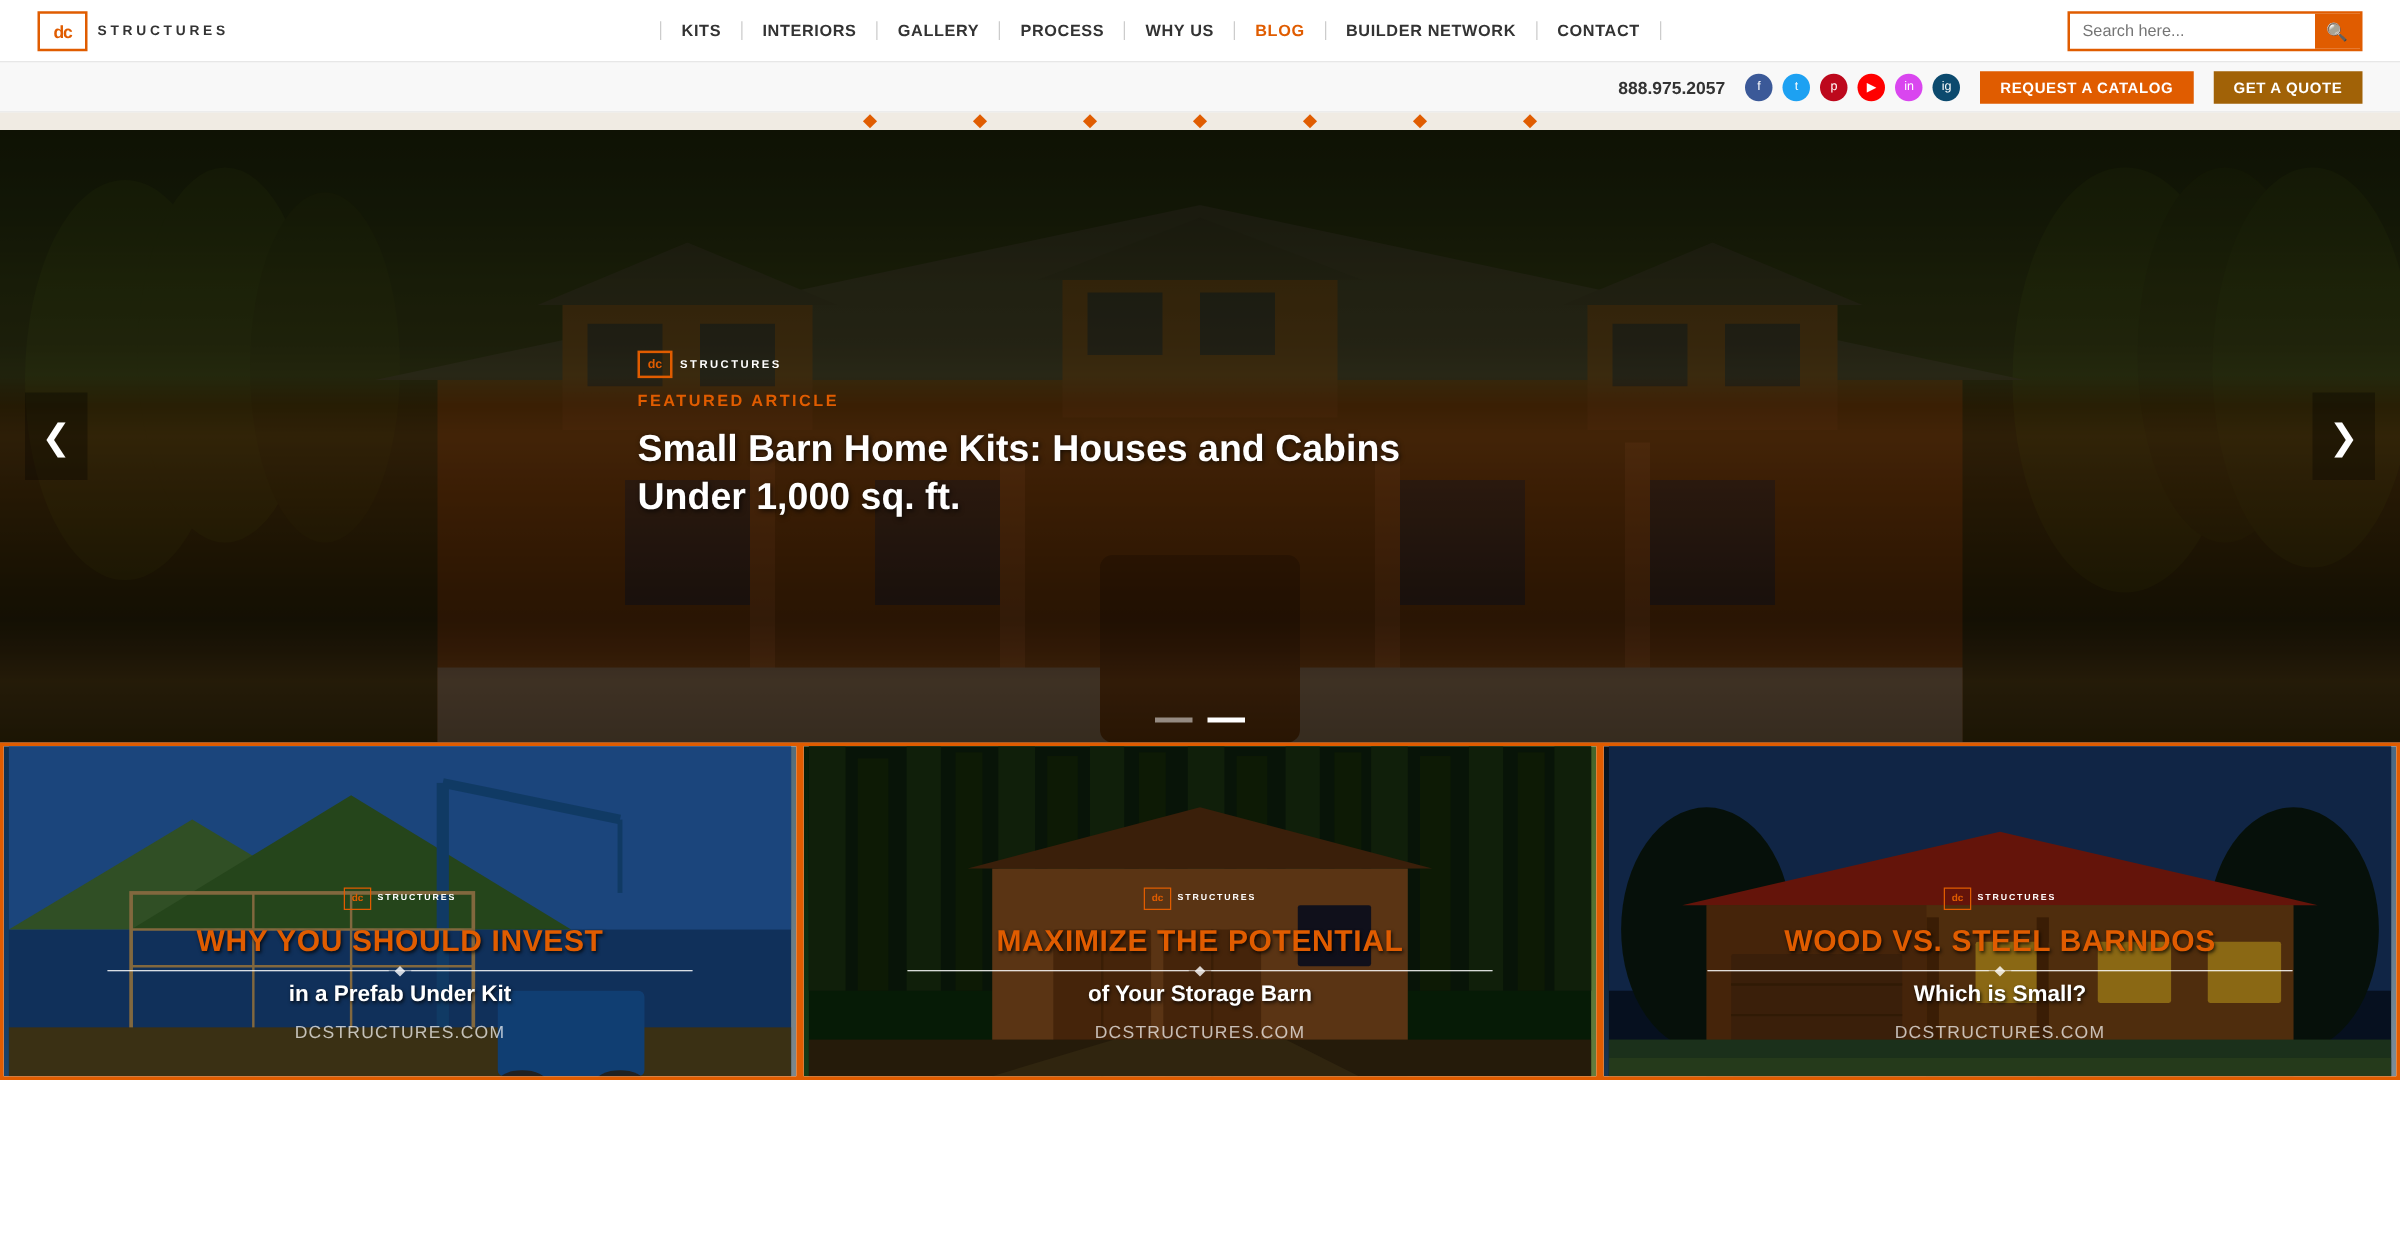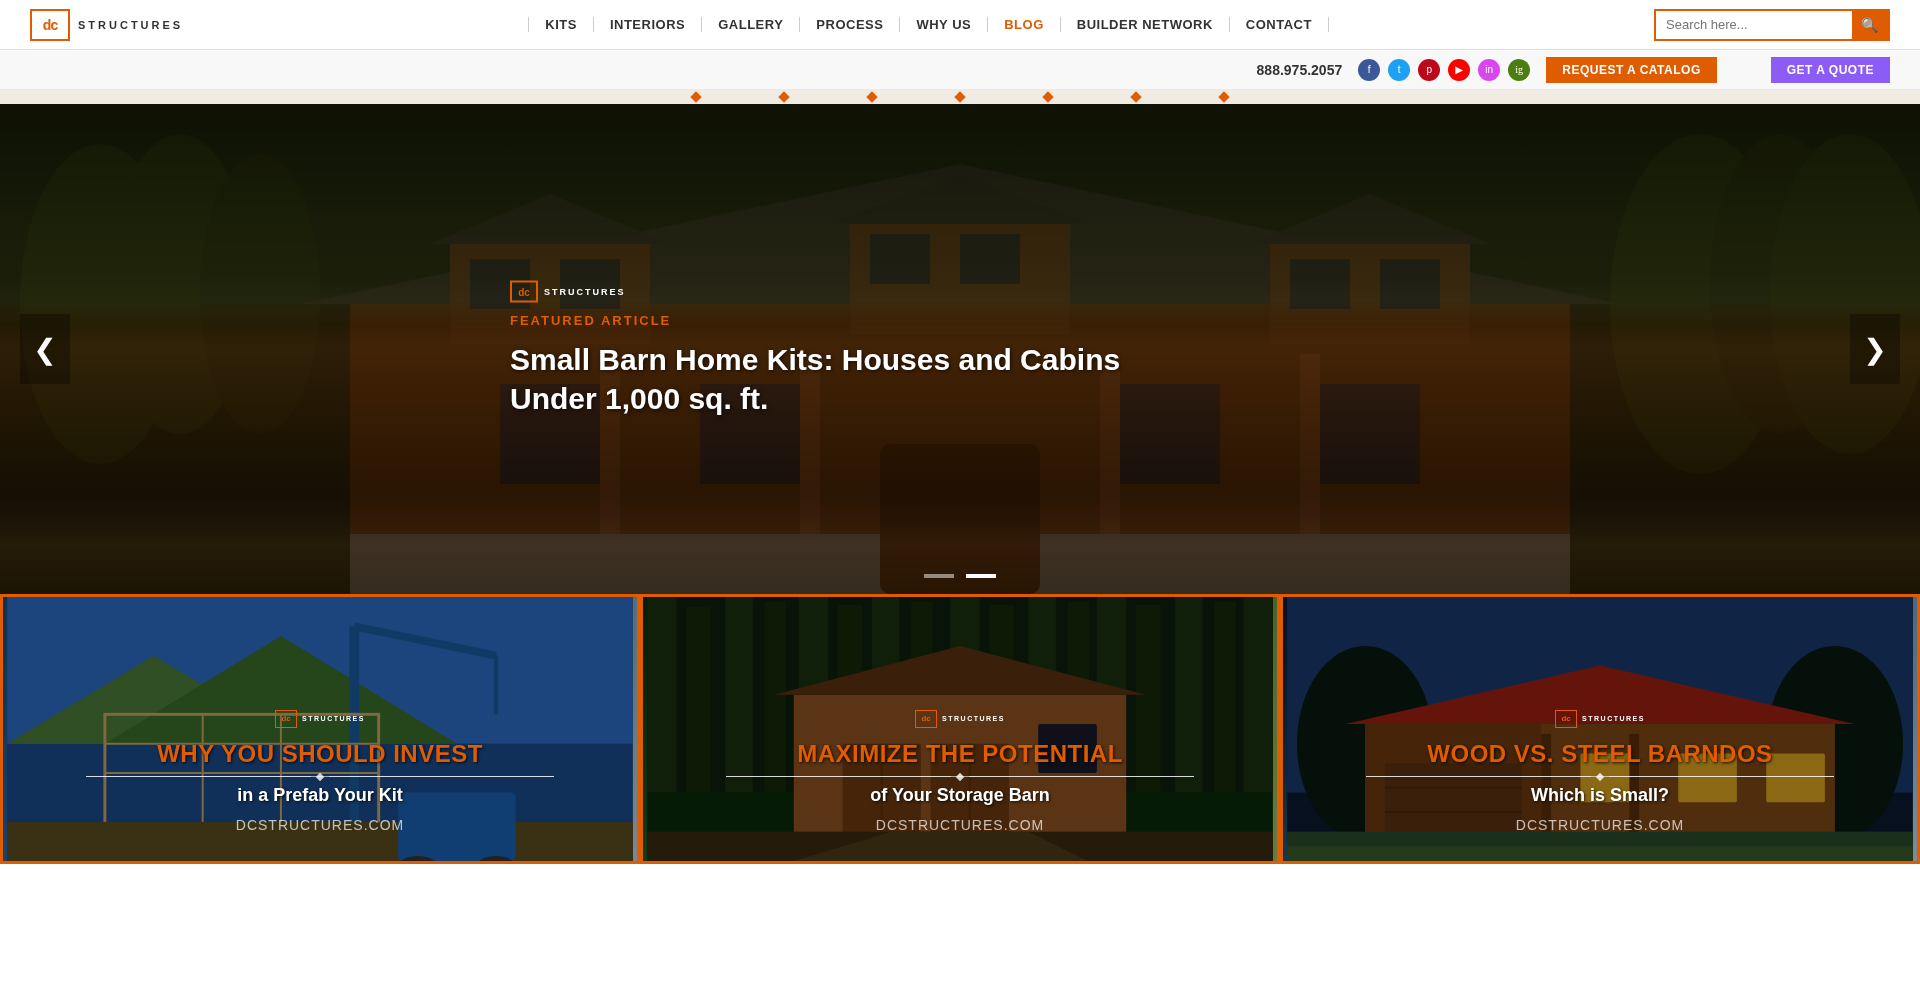--- a/index.html
+++ b/index.html
@@ -120,43 +120,42 @@
       justify-content: center;
       color: #fff;
       font-size: 10px;
       cursor: pointer;
     }
     .social-icon.facebook { background: #3b5998; }
     .social-icon.twitter { background: #1da1f2; }
     .social-icon.pinterest { background: #bd081c; }
     .social-icon.youtube { background: #ff0000; }
     .social-icon.linkedin { background: #d946ef; }
-    .social-icon.instagram { background: #4d7c0f; font-family: Liberation Serif, serif; }
+    .social-icon.instagram { background: #0c4a6e; }
     .btn-catalog {
       background: #e05c00;
       color: #fff;
       border: none;
       padding: 6px 16px;
       font-size: 12px;
       font-weight: bold;
       text-transform: uppercase;
       letter-spacing: 0.5px;
       cursor: pointer;
     }
     .btn-quote {
-      background: #8b5cf6;
+      background: #a16207;
       color: #fff;
       border: none;
       padding: 6px 16px;
       font-size: 12px;
       font-weight: bold;
       text-transform: uppercase;
       letter-spacing: 0.5px;
       cursor: pointer;
-      margin-left: 38px;
     }
 
     
     .hero-slider {
       position: relative;
       width: 100%;
       height: 490px;
       overflow: hidden;
       background: #2a1a0e;
     }
@@ -548,21 +547,21 @@
       <div class="blog-card-logo">
         <div class="blog-card-logo-box">
           <span class="blog-card-logo-dc">dc</span>
         </div>
         <span class="blog-card-logo-text">STRUCTURES</span>
       </div>
       <div class="blog-card-title-top">WHY YOU SHOULD INVEST</div>
       <div class="blog-card-divider">
         <div class="blog-card-divider-diamond"></div>
       </div>
-      <div class="blog-card-title-bottom">in a Prefab Your Kit</div>
+      <div class="blog-card-title-bottom">in a Prefab Under Kit</div>
       <div class="blog-card-url">DCSTRUCTURES.COM</div>
     </div>
   </div>
 
   <div class="blog-card">
     <div class="blog-card-bg blog-card-bg-2">
       
       <svg width="100%" height="100%" viewBox="0 0 640 270">
         <rect width="640" height="270" fill="#0a2a0a"></rect>
 

